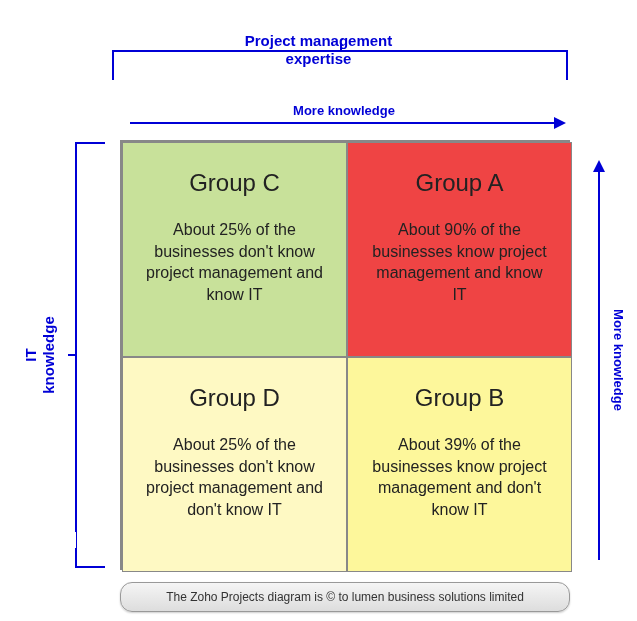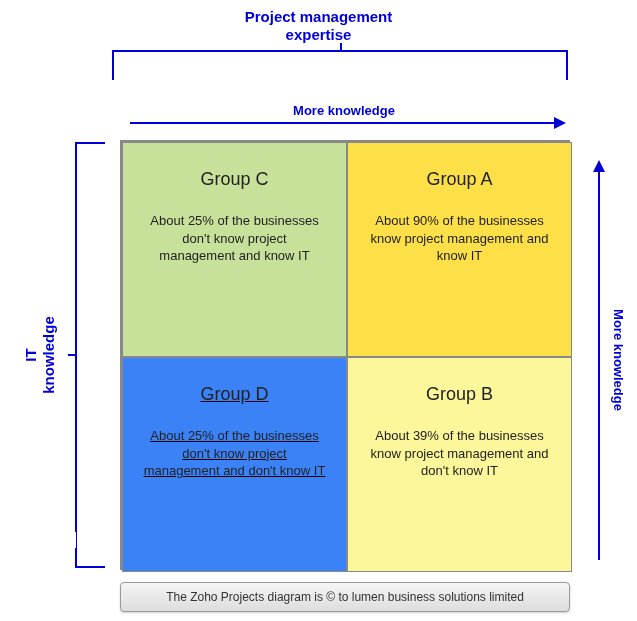--- a/index.html
+++ b/index.html
@@ -156,45 +156,45 @@
   .cell {
     position: absolute;
     width: 225px;
     height: 215px;
     border: 1px solid #888;
     text-align: center;
     padding: 18px 12px;
   }
   .cell h3 {
     margin: 8px 0 22px 0;
-    font-size: 18px;
+    font-size: 24px;
     font-weight: normal;
     color: #222;
   }
   .cell p {
     margin: 8px;
-    font-size: 13px;
+    font-size: 16px;
     line-height: 1.35;
     color: #222;
   }
   .cell-c { top: 0; left: 0; background: #c8e19a; }
-  .cell-a { top: 0; left: 225px; background: #fde047; }
-  .cell-d { top: 215px; left: 0; background: #3b82f6; text-decoration: underline; }
+  .cell-a { top: 0; left: 225px; background: #ef4444; }
+  .cell-d { top: 215px; left: 0; background: #fef9c3; }
   .cell-b { top: 215px; left: 225px; background: #fdf79b; }
 
   
   .caption {
     position: absolute;
     top: 582px;
     left: 120px;
     width: 450px;
     height: 30px;
     background: linear-gradient(#f5f5f5, #ddd);
     border: 1px solid #999;
-    border-radius: 4px;
+    border-radius: 12px;
     font-size: 12px;
     color: #333;
     display: flex;
     align-items: center;
     justify-content: center;
     box-shadow: 0 1px 2px rgba(0,0,0,0.2);
   }
 
   
   .artifact {
@@ -203,21 +203,21 @@
     left: 24px;
     width: 52px;
     height: 16px;
     background: #fff;
   }
 </style>
 </head>
 <body>
 <div class="container">
 
-  <div class="top-title" style="white-space: pre;">Project management
+  <div class="top-title" style="white-space: pre; margin-top: 24px;">Project management
 expertise</div>
   <div class="top-bracket-stem"></div>
   <div class="top-bracket"></div>
 
   <div class="top-arrow-label">More knowledge</div>
   <div class="top-arrow-line"></div>
   <div class="top-arrow-head"></div>
 
   <div class="left-bracket-stem"></div>
   <div class="left-bracket"></div>

